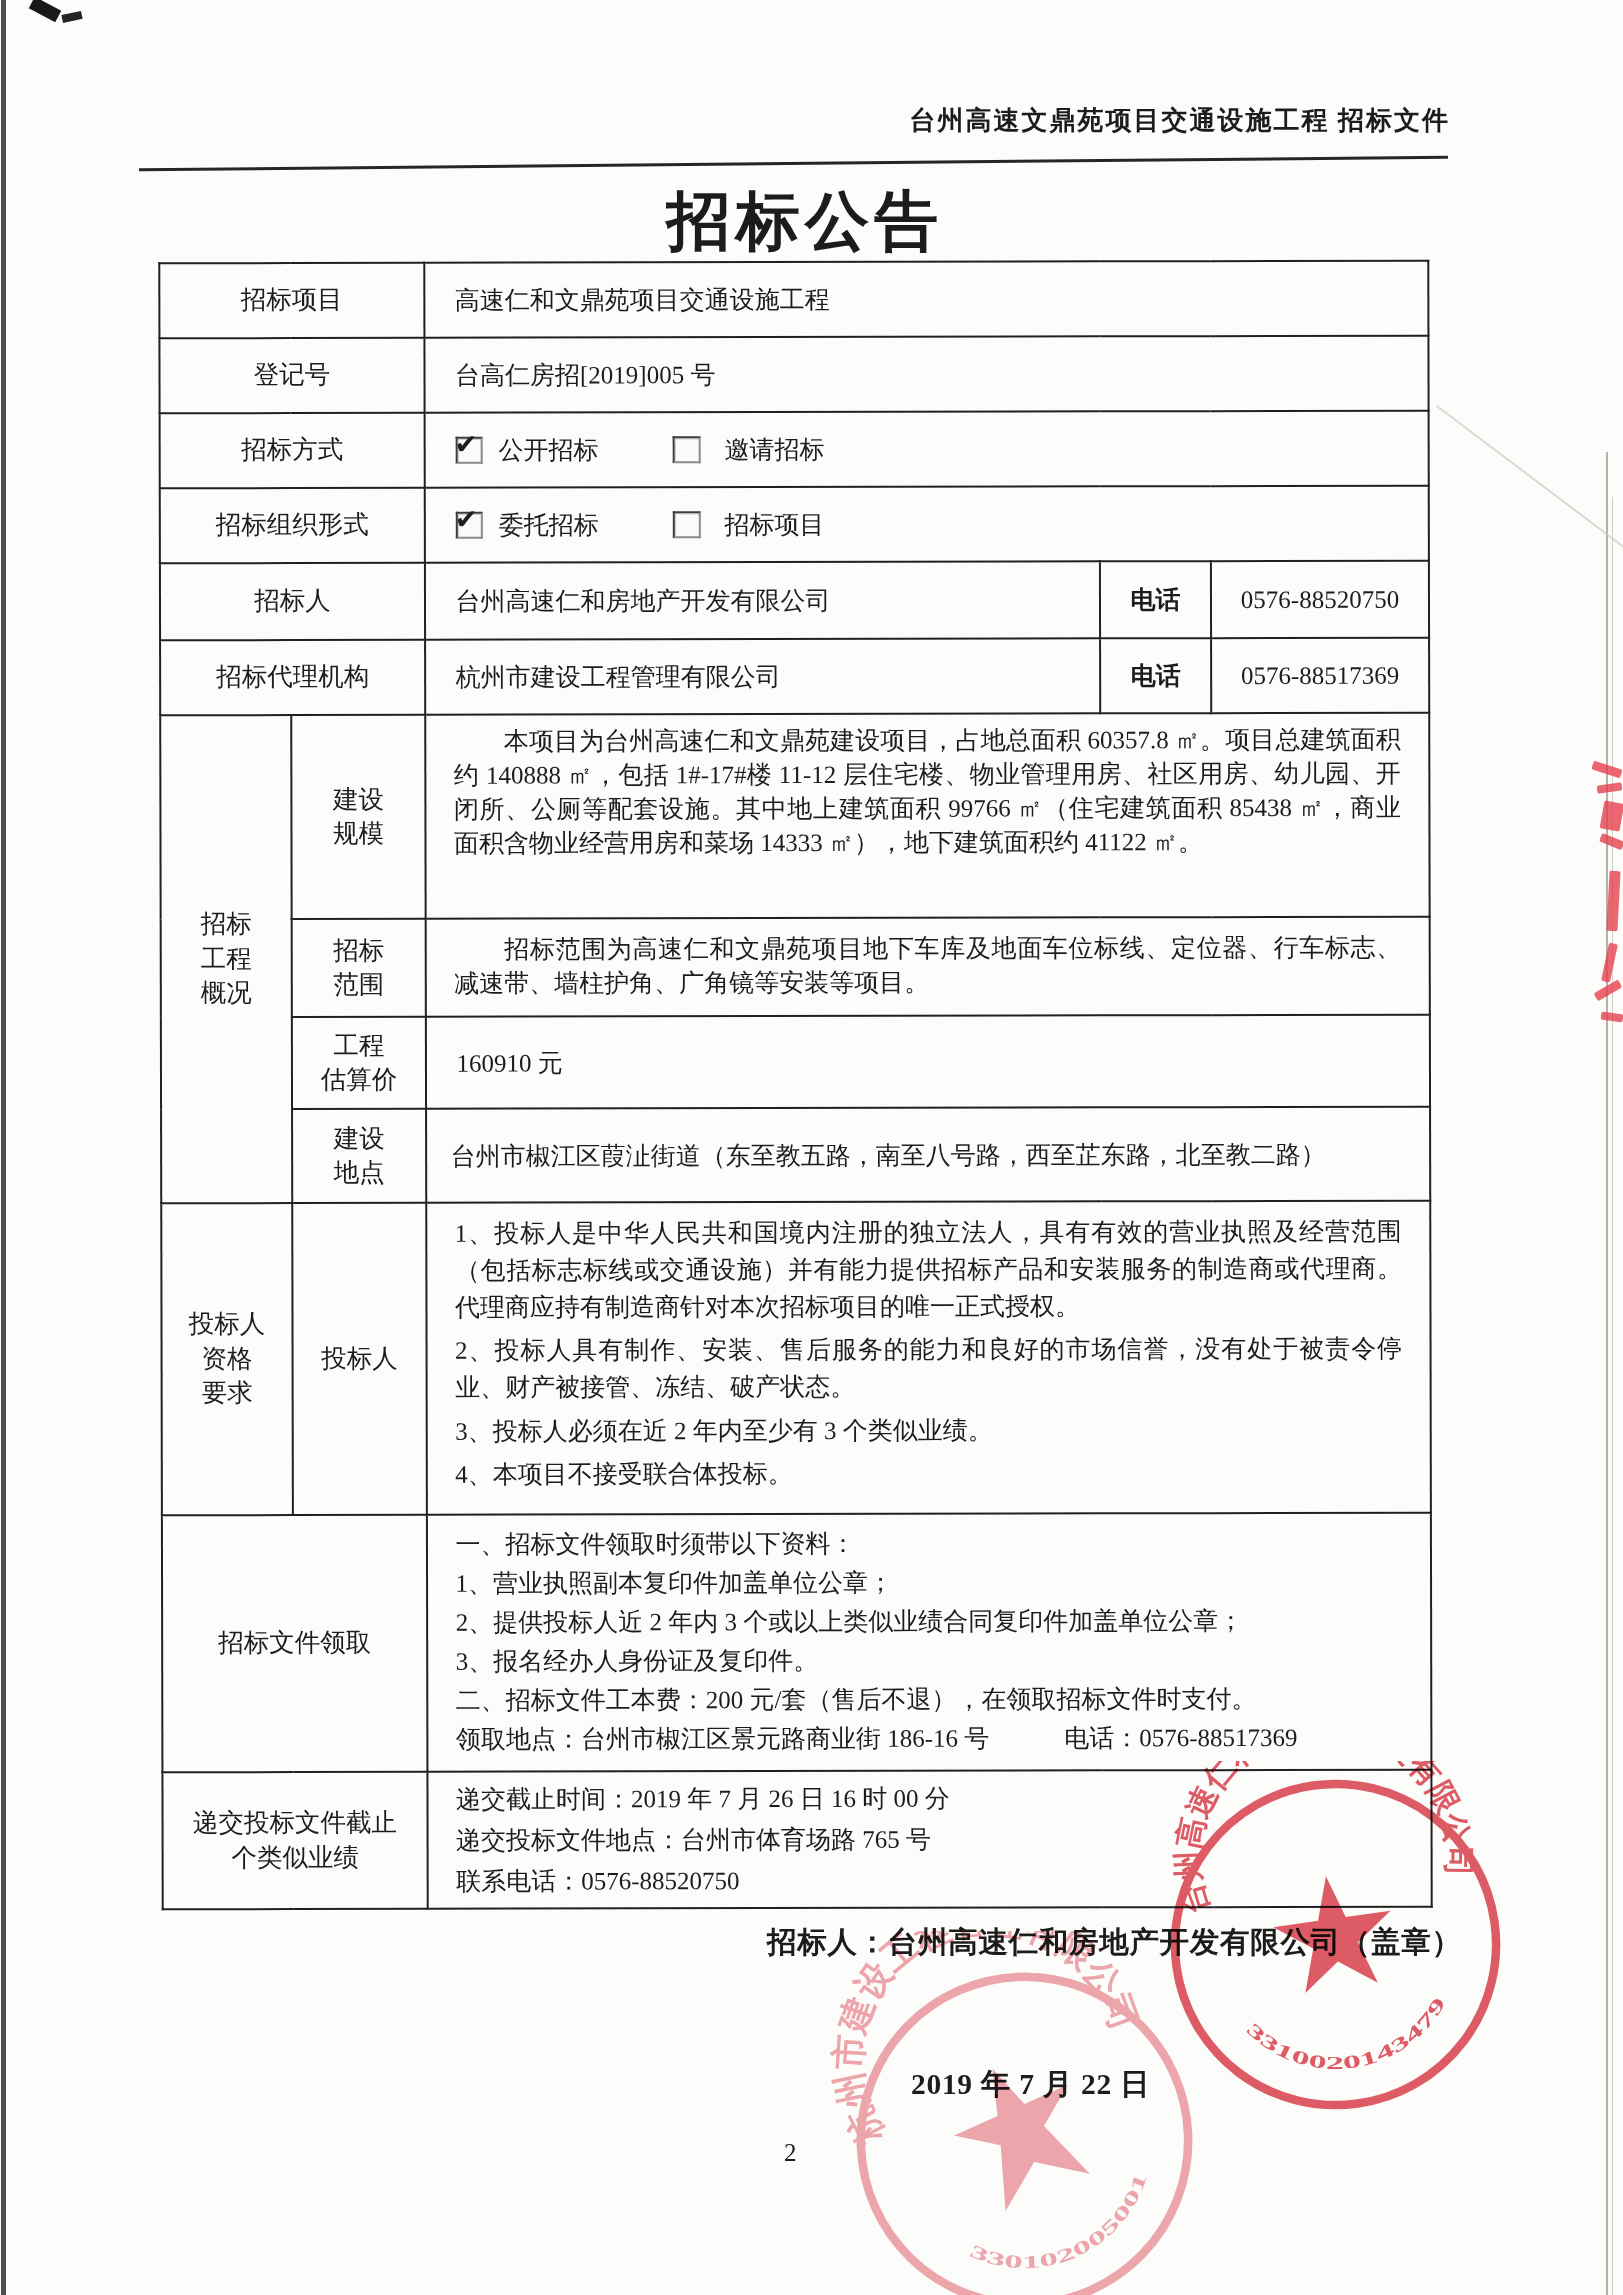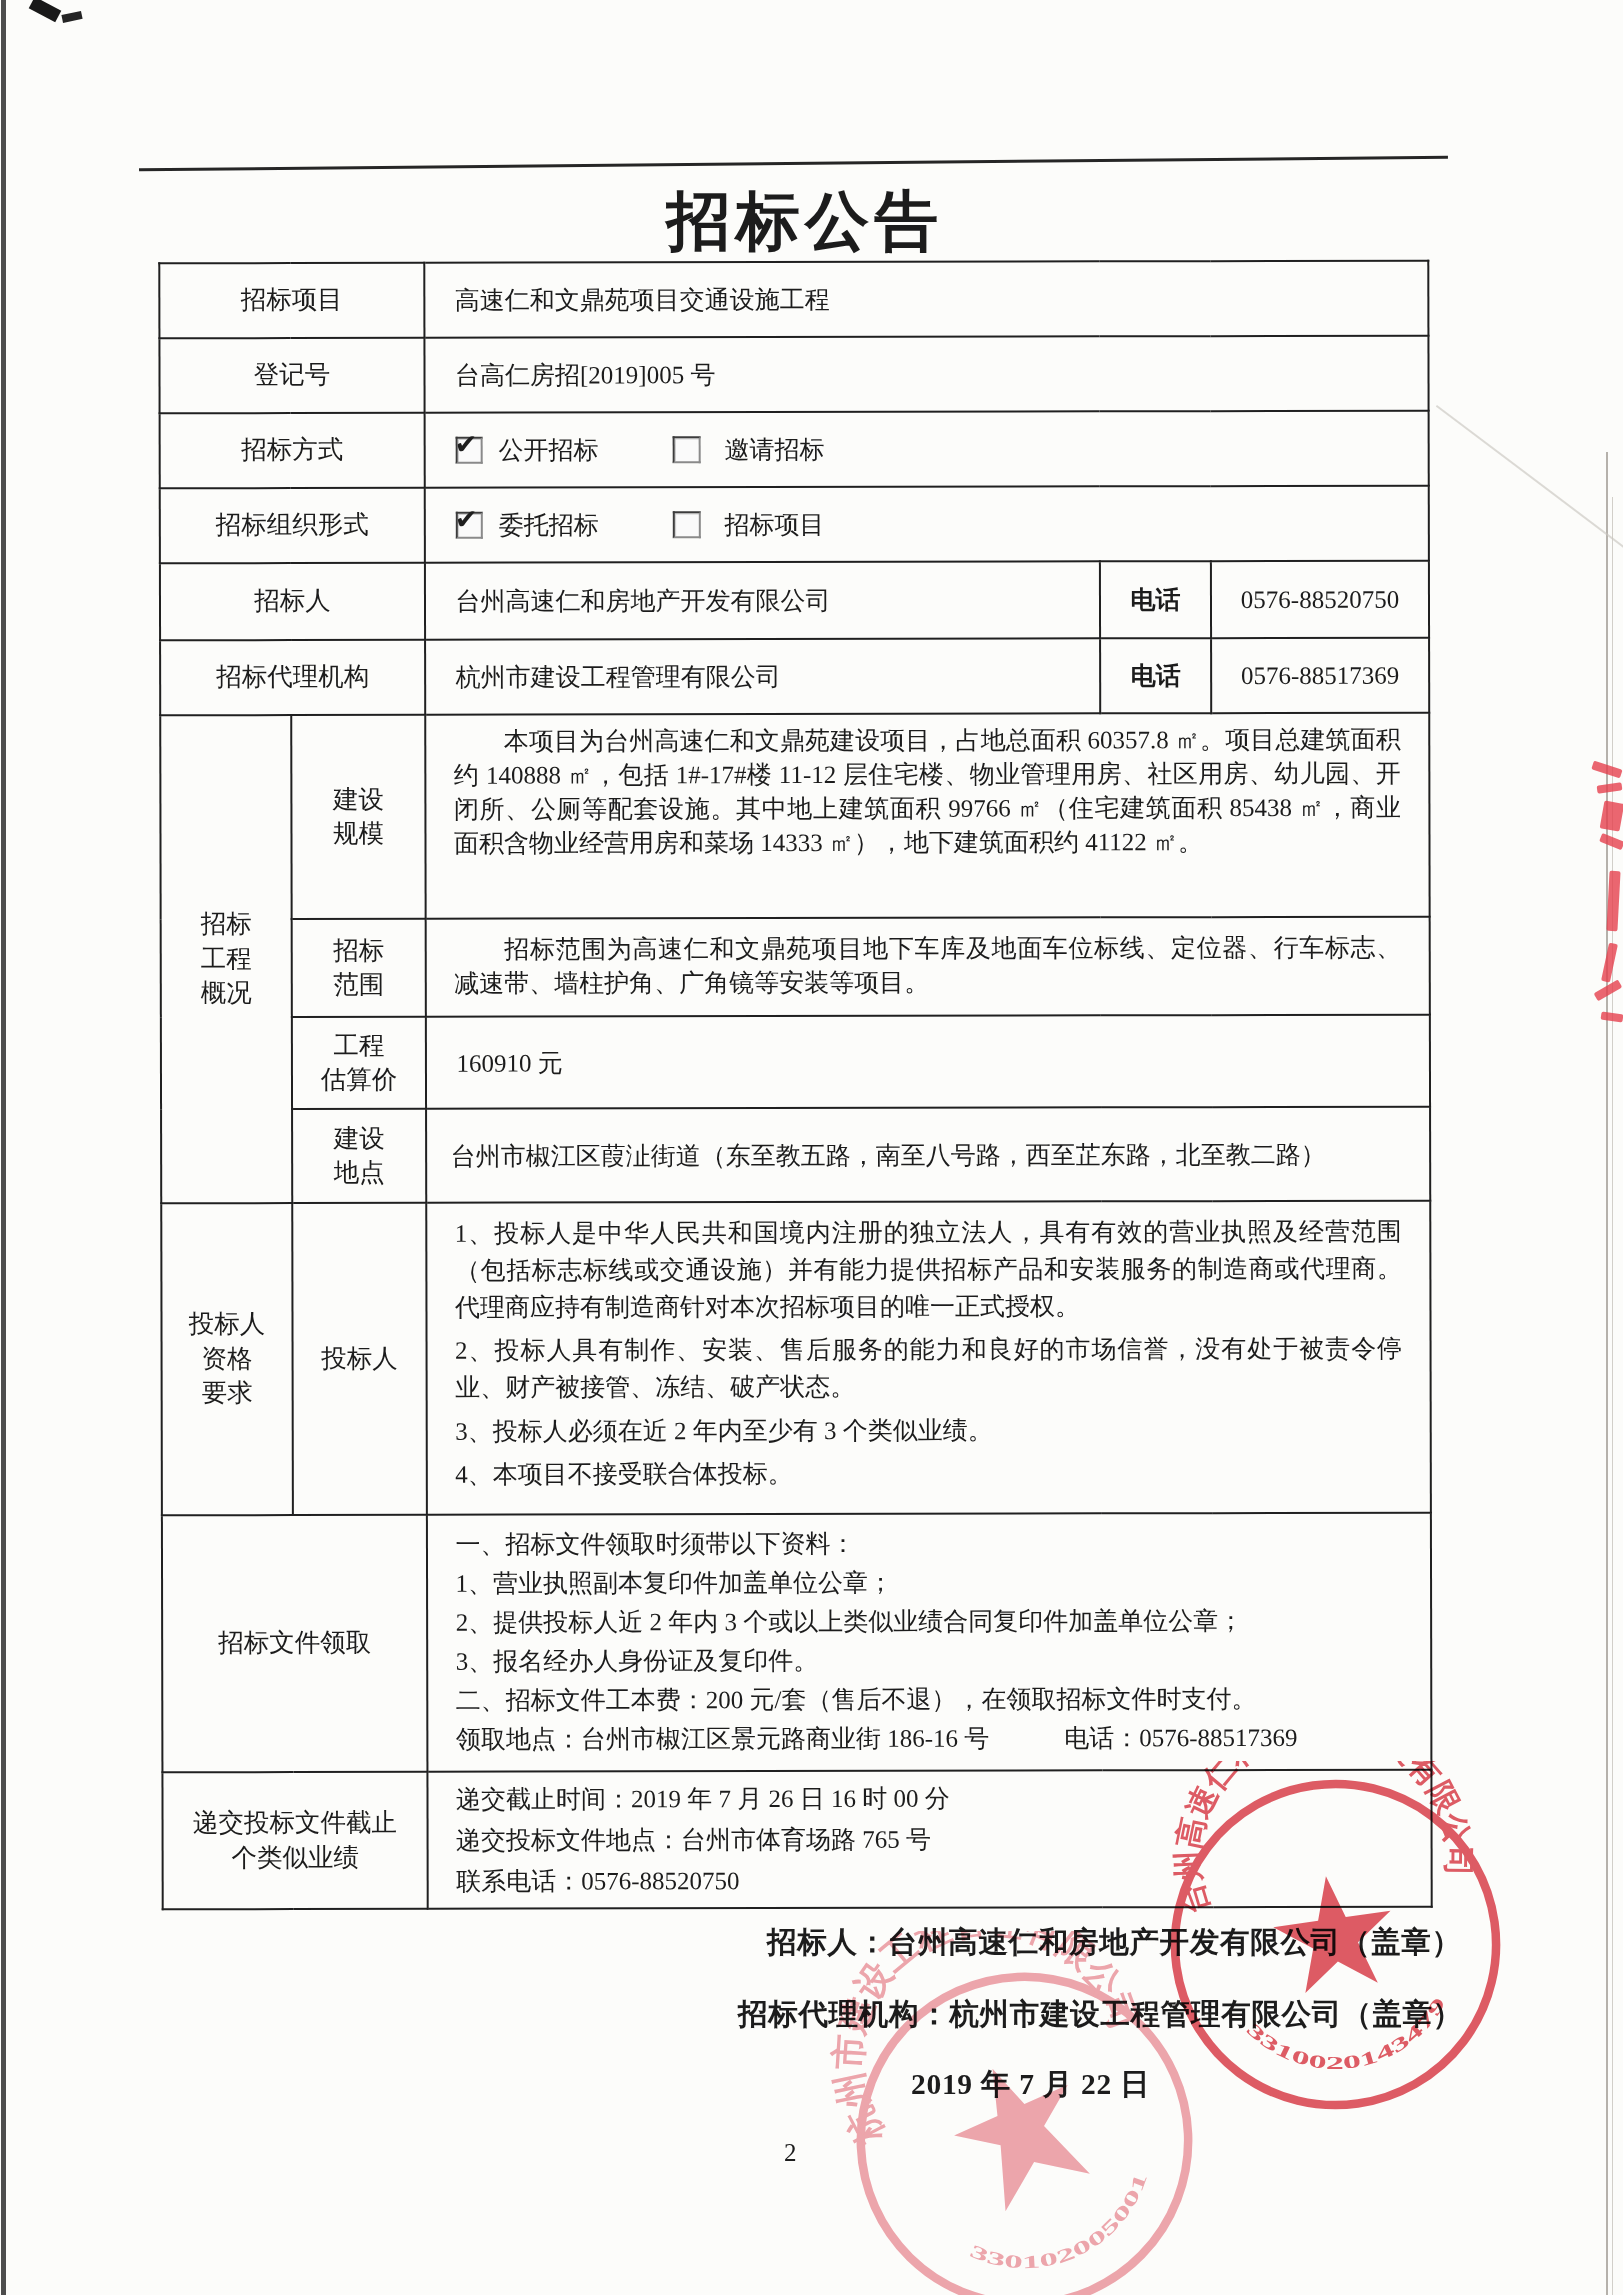--- a/index.html
+++ b/index.html
@@ -74,20 +74,21 @@
 
 <div id="page">
 
   <div class="left-edge"></div>
   <div class="corner-mark1"></div>
   <div class="corner-mark2"></div>
   <div class="edge-line"></div>
   <div class="edge-line2"></div>
   <div class="crease"></div>
 
+  <div class="header">台州高速文鼎苑项目交通设施工程 招标文件</div>
   <div class="header-rule"></div>
 
   <h1 class="title">招标公告</h1>
 
   <div class="table-wrap">
   <table>
     <colgroup>
           <col style="width:131px">
           <col style="width:134px">
           <col style="width:675px">
@@ -220,21 +221,20 @@
         <div>递交截止时间：2019 年 7 月 26 日 16 时 00 分</div>
         <div>递交投标文件地点：台州市体育场路 765 号</div>
         <div>联系电话：0576-88520750</div>
       </td>
     </tr>
   </tbody>
       </table>
   </div>
 
   <div class="sig" id="sig1">招标人：台州高速仁和房地产开发有限公司（盖章）</div>
-  <div class="sig" id="sig2">招标代理机构：杭州市建设工程管理有限公司（盖章）</div>
   <div class="sig" id="sig-date">2019 年 7 月 22 日</div>
 
   <div class="pageno">2</div>
 
   <svg class="seal" id="seal1" width="367" height="367" viewBox="0 0 560 560">
     <defs>
       <path id="a1name" d="M 101.5,215 A 190,190 0 1 1 458.5,215" fill="none"></path>
       <path id="a1num" d="M 101.5,345 A 190,190 0 0 0 458.5,345" fill="none"></path>
     </defs>
     <g transform="rotate(-8 280 280)" fill="#d8333f" stroke="none">

